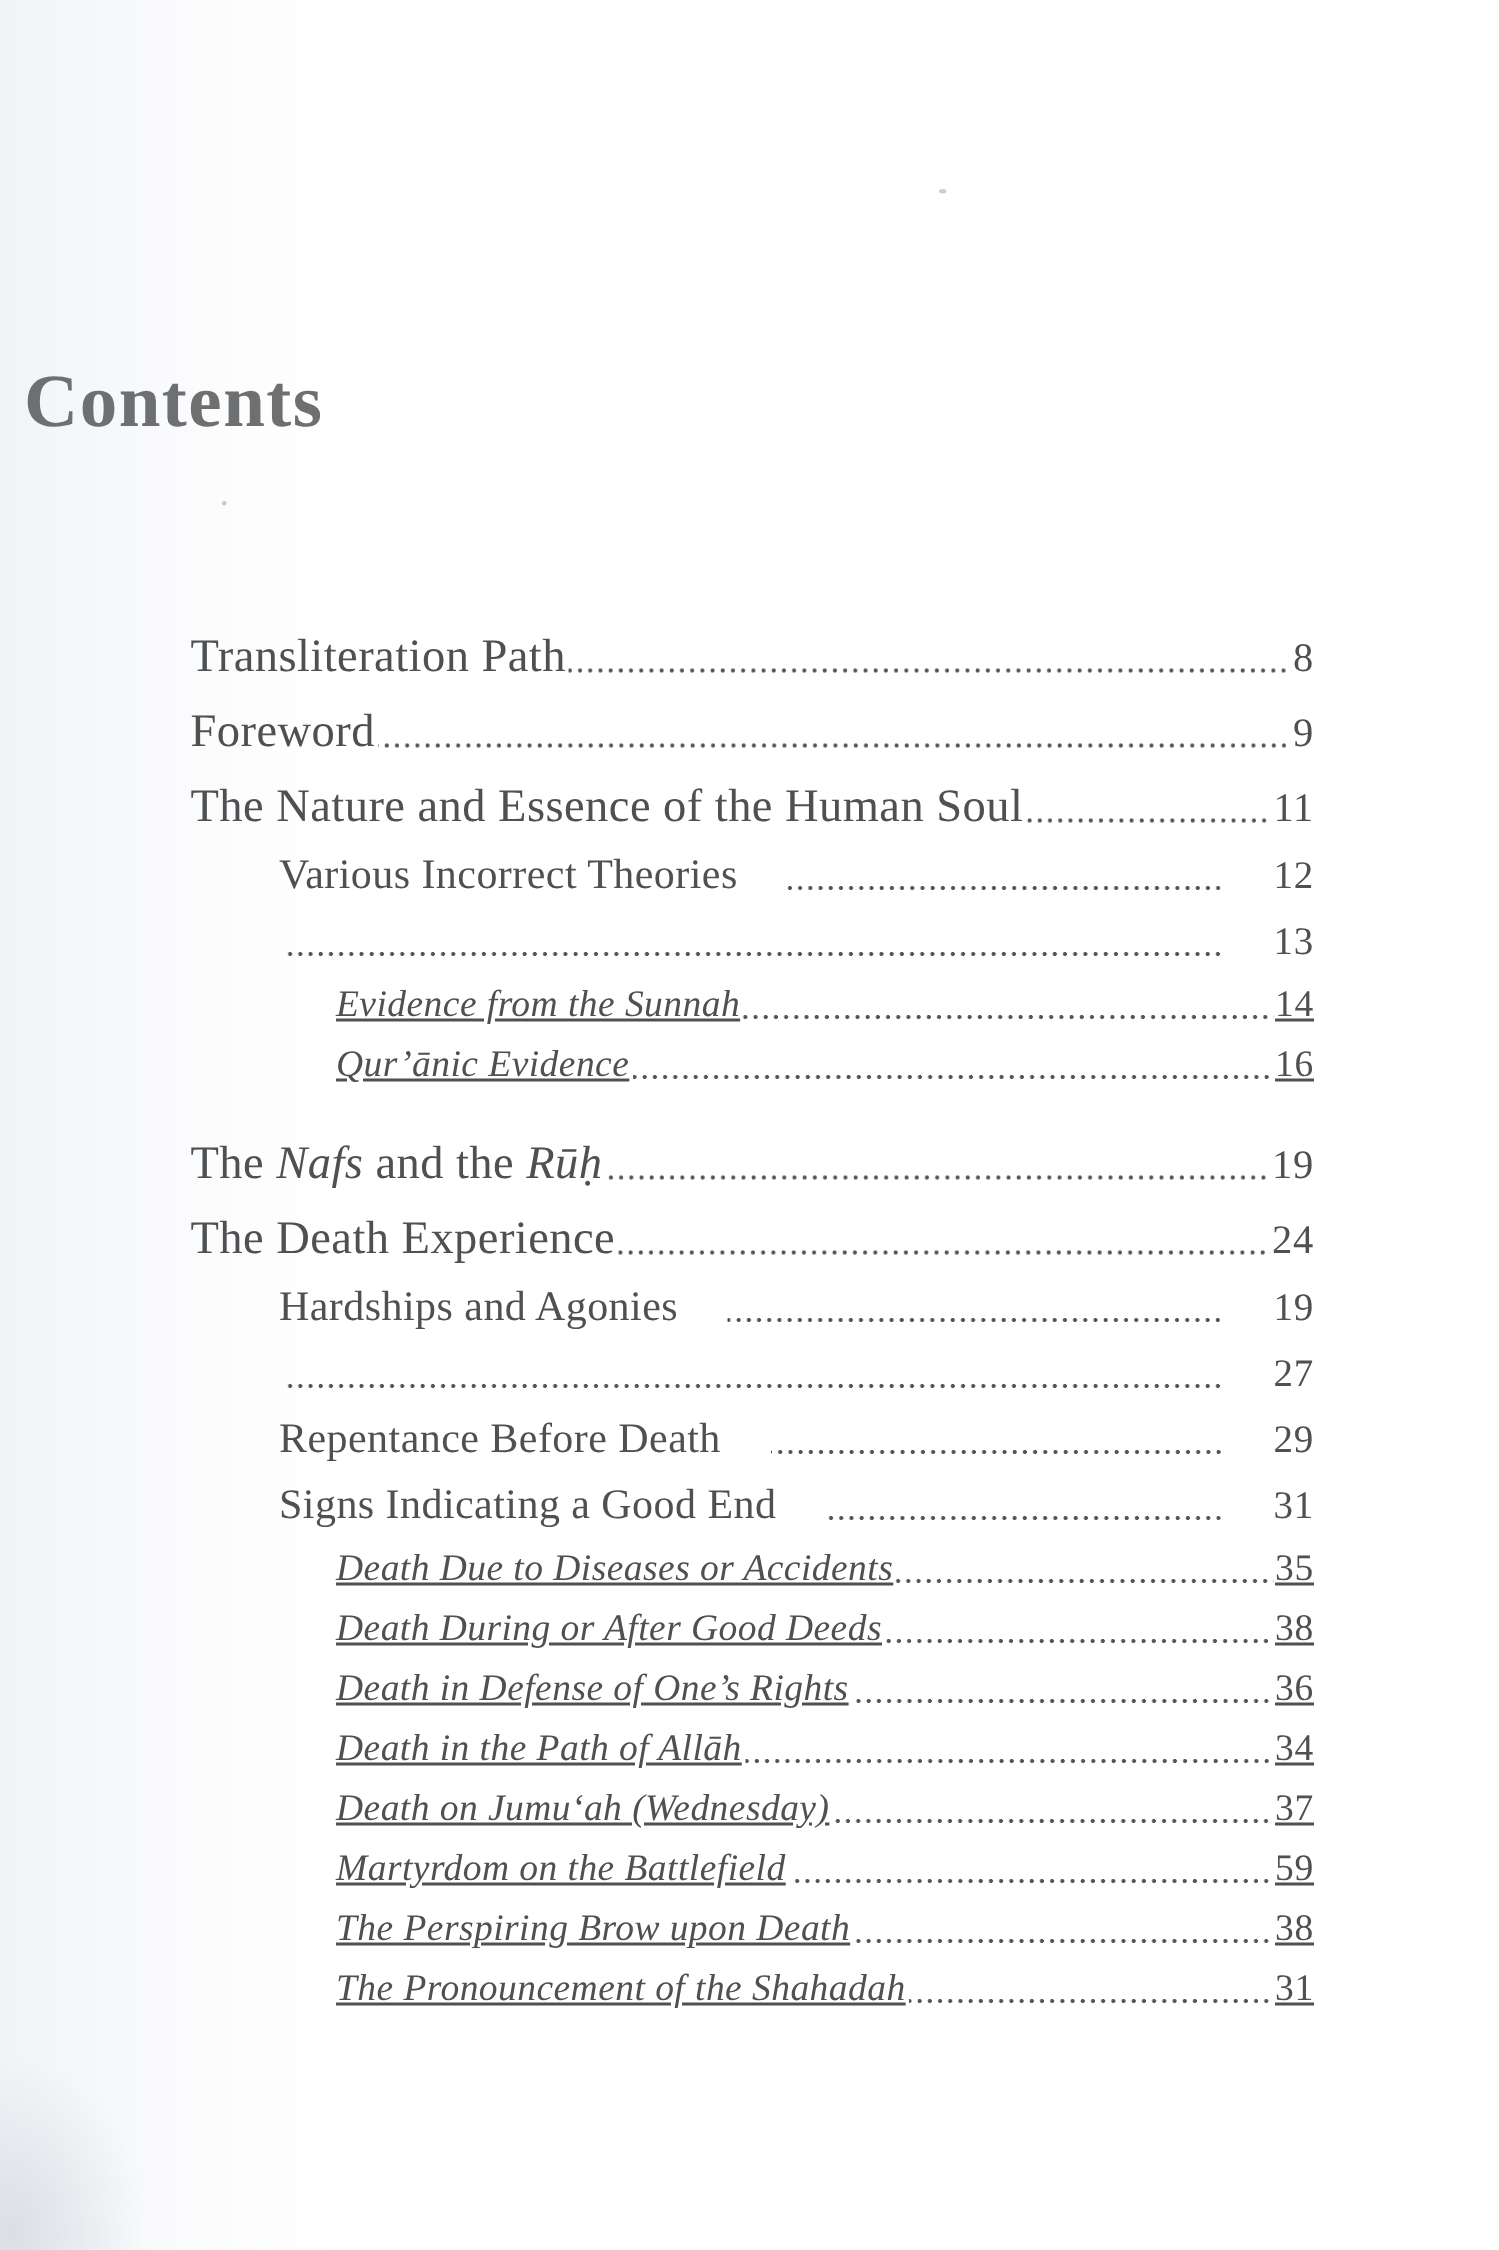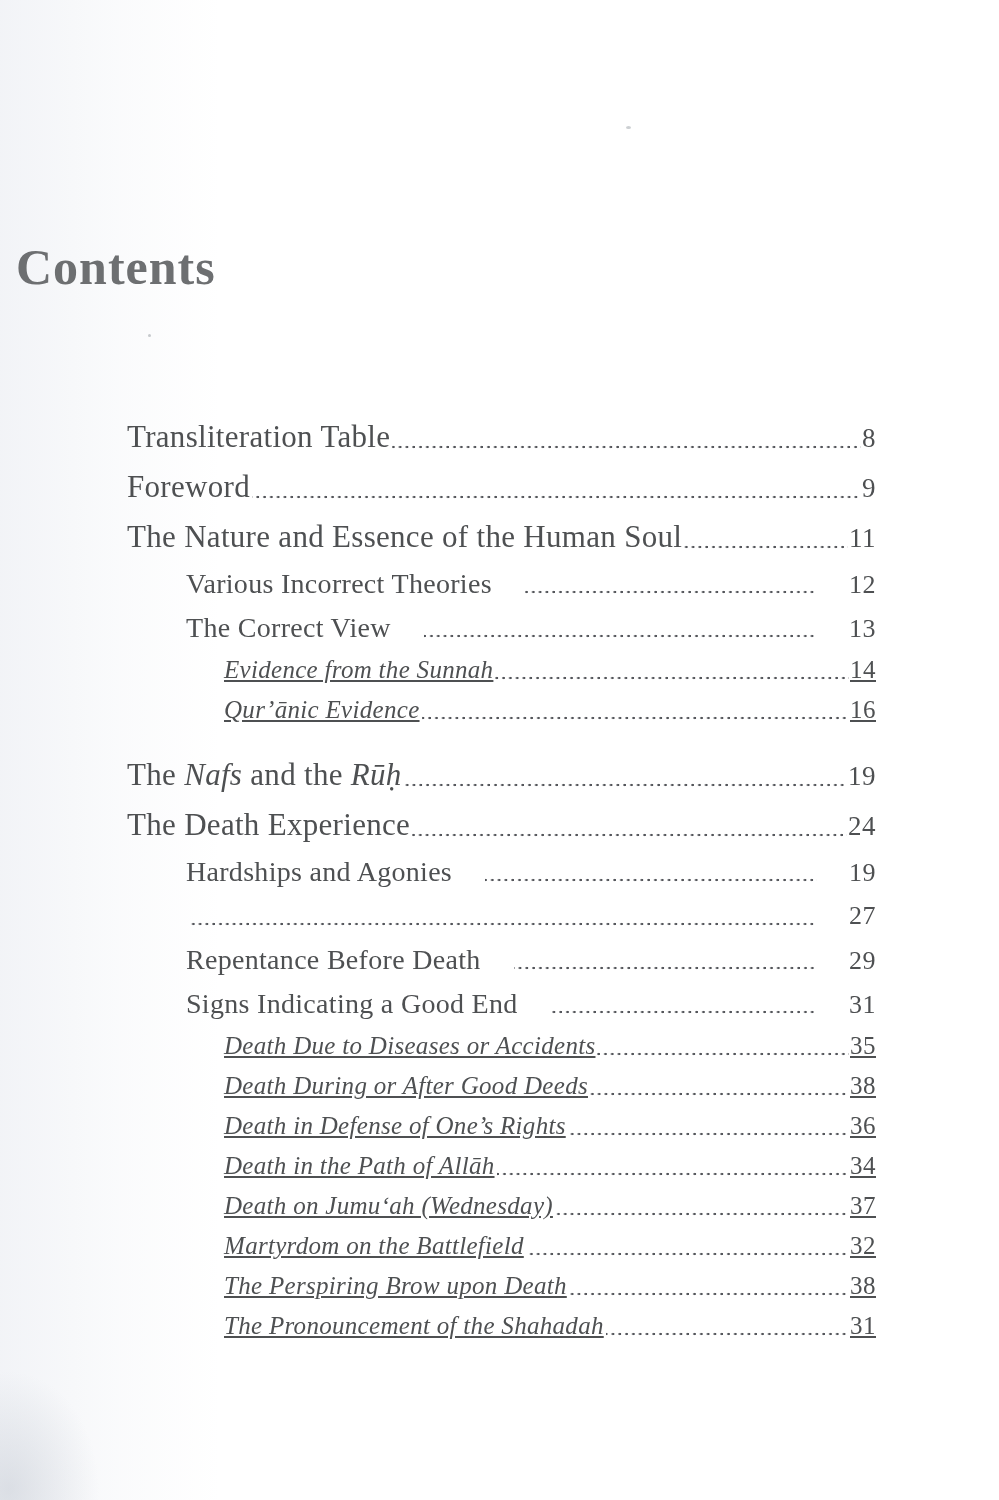--- a/index.html
+++ b/index.html
@@ -63,41 +63,40 @@
   <div class="scan-edge"></div>
   <div class="scan-smudge"></div>
   <div class="speck s1"></div>
   <div class="speck s2"></div>
   <div class="speck s3"></div>
 
   <h1 class="title">Contents</h1>
 
   <div class="toc" id="toc">
       <div class="row level-0">
-    <span class="label"><span>Transliteration Table</span></span>
+    <span class="label"><span>Transliteration Path</span></span>
     <span class="leader"></span>
     <span class="pagenum">8</span>
   </div>
       <div class="row level-0">
     <span class="label"><span>Foreword</span></span>
     <span class="leader"></span>
     <span class="pagenum">9</span>
   </div>
       <div class="row level-0">
     <span class="label"><span>The Nature and Essence of the Human Soul</span></span>
     <span class="leader"></span>
     <span class="pagenum">11</span>
   </div>
       <div class="row level-1">
     <span class="label"><span>Various Incorrect Theories</span></span>
     <span class="leader"></span>
     <span class="pagenum">12</span>
   </div>
       <div class="row level-1">
-    <span class="label"><span>The Correct View</span></span>
     <span class="leader"></span>
     <span class="pagenum">13</span>
   </div>
       <div class="row level-2">
     <span class="label"><span>Evidence from the Sunnah</span></span>
     <span class="leader"></span>
     <span class="pagenum">14</span>
   </div>
       <div class="row level-2">
     <span class="label"><span>Qur’ānic Evidence</span></span>
@@ -154,21 +153,21 @@
     <span class="pagenum">34</span>
   </div>
       <div class="row level-2">
     <span class="label"><span>Death on Jumu‘ah (Wednesday)</span></span>
     <span class="leader"></span>
     <span class="pagenum">37</span>
   </div>
       <div class="row level-2">
     <span class="label"><span>Martyrdom on the Battlefield</span></span>
     <span class="leader"></span>
-    <span class="pagenum">32</span>
+    <span class="pagenum">59</span>
   </div>
       <div class="row level-2">
     <span class="label"><span>The Perspiring Brow upon Death</span></span>
     <span class="leader"></span>
     <span class="pagenum">38</span>
   </div>
       <div class="row level-2">
     <span class="label"><span>The Pronouncement of the Shahadah</span></span>
     <span class="leader"></span>
     <span class="pagenum">31</span>

